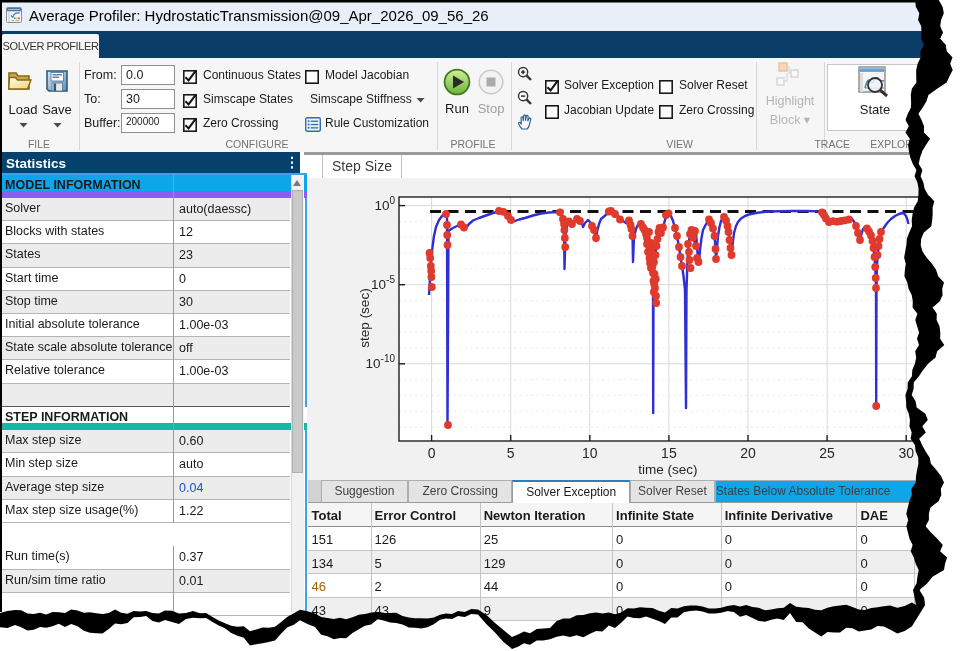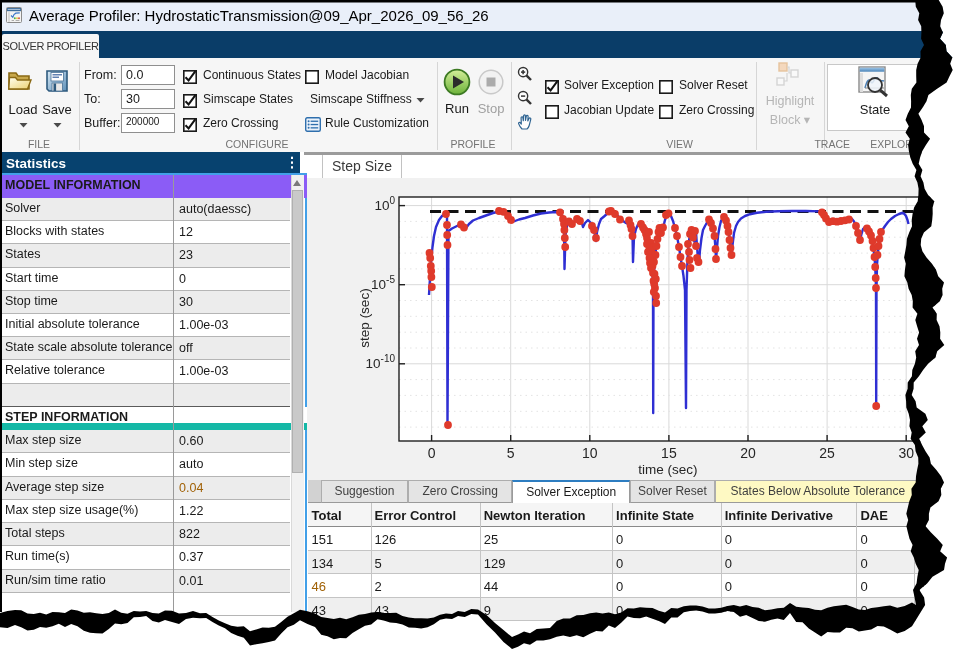--- a/index.html
+++ b/index.html
@@ -180,21 +180,21 @@
 <circle cx="17" cy="19" r="7" fill="#eef4fa" fill-opacity="0.85" stroke="#333" stroke-width="1.8"></circle>
 <line x1="22.2" y1="24.2" x2="29" y2="30" stroke="#333" stroke-width="3"></line>
 </svg>
 <div style="position:absolute;left:845px;top:102px;width:60px;text-align:center;font-size:13px;color:#1a1a1a">State</div>
 
 <div style="position:absolute;left:0;top:152px;width:300px;height:21px;background:#07426f"></div>
 <div style="position:absolute;left:6px;top:156px;font-size:13.5px;font-weight:bold;color:#ffffff">Statistics</div>
 <div style="position:absolute;left:285px;top:154px;font-size:14px;font-weight:bold;color:#ffffff">⋮</div>
 <div style="position:absolute;left:0;top:172.5px;width:307px;height:2.5px;background:#42a0e8"></div>
 <div style="position:absolute;left:304.5px;top:172.5px;width:2.5px;height:440px;background:#42a0e8"></div>
-<div style="position:absolute;left:0;top:174.6px;width:340px;height:23.23px;background:#8b5cf6;border-bottom:1px solid #8b5cf6;box-sizing:border-box">
+<div style="position:absolute;left:0;top:174.6px;width:340px;height:23.23px;background:#0ea5e9;border-bottom:7px solid #8b5cf6;box-sizing:border-box">
       <div style="position:absolute;left:5px;top:3px;font-size:12.5px;font-weight:bold;color:#1a1a1a;white-space:nowrap">MODEL INFORMATION</div>
       <div style="position:absolute;left:179px;top:4px;font-size:12.5px;color:#1a1a1a;white-space:nowrap"></div>
       <div style="position:absolute;left:173px;top:0;width:1px;height:23.23px;background:#9a9a9a"></div>
     </div>
 <div style="position:absolute;left:0;top:197.8px;width:290px;height:23.23px;background:#ececec;border-bottom:1px solid #b5b5b5;box-sizing:border-box">
       <div style="position:absolute;left:5px;top:3px;font-size:12.5px;font-weight:normal;color:#1a1a1a;white-space:nowrap">Solver</div>
       <div style="position:absolute;left:179px;top:4px;font-size:12.5px;color:#1a1a1a;white-space:nowrap">auto(daessc)</div>
       <div style="position:absolute;left:173px;top:0;width:1px;height:23.23px;background:#9a9a9a"></div>
     </div>
 <div style="position:absolute;left:0;top:221.1px;width:290px;height:23.23px;background:#ffffff;border-bottom:1px solid #b5b5b5;box-sizing:border-box">
@@ -247,31 +247,26 @@
       <div style="position:absolute;left:179px;top:4px;font-size:12.5px;color:#1a1a1a;white-space:nowrap">0.60</div>
       <div style="position:absolute;left:173px;top:0;width:1px;height:23.23px;background:#9a9a9a"></div>
     </div>
 <div style="position:absolute;left:0;top:453.4px;width:290px;height:23.23px;background:#ffffff;border-bottom:1px solid #b5b5b5;box-sizing:border-box">
       <div style="position:absolute;left:5px;top:3px;font-size:12.5px;font-weight:normal;color:#1a1a1a;white-space:nowrap">Min step size</div>
       <div style="position:absolute;left:179px;top:4px;font-size:12.5px;color:#1a1a1a;white-space:nowrap">auto</div>
       <div style="position:absolute;left:173px;top:0;width:1px;height:23.23px;background:#9a9a9a"></div>
     </div>
 <div style="position:absolute;left:0;top:476.6px;width:290px;height:23.23px;background:#ececec;border-bottom:1px solid #b5b5b5;box-sizing:border-box">
       <div style="position:absolute;left:5px;top:3px;font-size:12.5px;font-weight:normal;color:#1a1a1a;white-space:nowrap">Average step size</div>
-      <div style="position:absolute;left:179px;top:4px;font-size:12.5px;color:#a16207;white-space:nowrap">0.04</div>
+      <div style="position:absolute;left:179px;top:4px;font-size:12.5px;color:#1d4ed8;white-space:nowrap">0.04</div>
       <div style="position:absolute;left:173px;top:0;width:1px;height:23.23px;background:#9a9a9a"></div>
     </div>
 <div style="position:absolute;left:0;top:499.8px;width:290px;height:23.23px;background:#ffffff;border-bottom:1px solid #b5b5b5;box-sizing:border-box">
       <div style="position:absolute;left:5px;top:3px;font-size:12.5px;font-weight:normal;color:#1a1a1a;white-space:nowrap">Max step size usage(%)</div>
       <div style="position:absolute;left:179px;top:4px;font-size:12.5px;color:#1a1a1a;white-space:nowrap">1.22</div>
-      <div style="position:absolute;left:173px;top:0;width:1px;height:23.23px;background:#9a9a9a"></div>
-    </div>
-<div style="position:absolute;left:0;top:523.0px;width:290px;height:23.23px;background:#ececec;border-bottom:1px solid #b5b5b5;box-sizing:border-box">
-      <div style="position:absolute;left:5px;top:3px;font-size:12.5px;font-weight:normal;color:#1a1a1a;white-space:nowrap">Total steps</div>
-      <div style="position:absolute;left:179px;top:4px;font-size:12.5px;color:#1a1a1a;white-space:nowrap">822</div>
       <div style="position:absolute;left:173px;top:0;width:1px;height:23.23px;background:#9a9a9a"></div>
     </div>
 <div style="position:absolute;left:0;top:546.3px;width:290px;height:23.23px;background:#ffffff;border-bottom:1px solid #b5b5b5;box-sizing:border-box">
       <div style="position:absolute;left:5px;top:3px;font-size:12.5px;font-weight:normal;color:#1a1a1a;white-space:nowrap">Run time(s)</div>
       <div style="position:absolute;left:179px;top:4px;font-size:12.5px;color:#1a1a1a;white-space:nowrap">0.37</div>
       <div style="position:absolute;left:173px;top:0;width:1px;height:23.23px;background:#9a9a9a"></div>
     </div>
 <div style="position:absolute;left:0;top:569.5px;width:290px;height:23.23px;background:#ececec;border-bottom:1px solid #b5b5b5;box-sizing:border-box">
       <div style="position:absolute;left:5px;top:3px;font-size:12.5px;font-weight:normal;color:#1a1a1a;white-space:nowrap">Run/sim time ratio</div>
       <div style="position:absolute;left:179px;top:4px;font-size:12.5px;color:#1a1a1a;white-space:nowrap">0.01</div>
@@ -479,21 +474,21 @@
 <circle cx="560.5" cy="68.0" r="3.9" fill="#df3a2b"></circle>
 <circle cx="561.5" cy="61.0" r="3.9" fill="#df3a2b"></circle>
 <circle cx="563.0" cy="54.0" r="3.9" fill="#df3a2b"></circle>
 </svg>
 
 <div style="position:absolute;left:307.5px;top:480px;width:657.5px;height:23.4px;background:#d2d2d2;border-bottom:1px solid #9a9a9a;box-sizing:border-box"></div>
 <div style="position:absolute;left:321px;top:480px;width:86.9px;height:23.4px;background:#e4e4e4;border:1px solid #adadad;border-bottom:1px solid #9a9a9a;color:#3f3f3f;box-sizing:border-box;font-size:12px;text-align:center;line-height:21px;white-space:nowrap;overflow:hidden">Suggestion</div>
 <div style="position:absolute;left:407.9px;top:480px;width:104.5px;height:23.4px;background:#e4e4e4;border:1px solid #adadad;border-bottom:1px solid #9a9a9a;color:#3f3f3f;box-sizing:border-box;font-size:12px;text-align:center;line-height:21px;white-space:nowrap;overflow:hidden">Zero Crossing</div>
 <div style="position:absolute;left:512.4px;top:480px;width:117.6px;height:23.4px;background:#ffffff;border:1px solid #9a9a9a;border-top:2px solid #2d7dc1;border-bottom:none;color:#1a1a1a;box-sizing:border-box;font-size:12px;text-align:center;line-height:21px;white-space:nowrap;overflow:hidden">Solver Exception</div>
 <div style="position:absolute;left:630px;top:480px;width:84.8px;height:23.4px;background:#e4e4e4;border:1px solid #adadad;border-bottom:1px solid #9a9a9a;color:#3f3f3f;box-sizing:border-box;font-size:12px;text-align:center;line-height:21px;white-space:nowrap;overflow:hidden">Solver Reset</div>
-<div style="position:absolute;left:714.8px;top:480px;width:206.2px;height:23.4px;background:#fef9c3;border:1px solid #adadad;border-bottom:1px solid #9a9a9a;color:#3f3f3f;box-sizing:border-box;font-size:12px;text-align:center;line-height:21px;white-space:nowrap;overflow:hidden">States Below Absolute Tolerance</div>
+<div style="position:absolute;left:714.8px;top:480px;width:206.2px;height:23.4px;background:#0ea5e9;border:1px solid #adadad;border-bottom:1px solid #9a9a9a;color:#3f3f3f;box-sizing:border-box;font-size:12px;line-height:21px;white-space:nowrap;overflow:hidden">States Below Absolute Tolerance</div>
 <div style="position:absolute;left:307.5px;top:503.4px;width:657.5px;height:23.9px;background:#f5f5f5;border-bottom:1.5px solid #8a8a8a;box-sizing:border-box"></div>
 <div style="position:absolute;left:311.5px;top:508px;font-size:13px;font-weight:bold;color:#1a1a1a;white-space:nowrap">Total</div>
 <div style="position:absolute;left:374.5px;top:508px;font-size:13px;font-weight:bold;color:#1a1a1a;white-space:nowrap">Error Control</div>
 <div style="position:absolute;left:483.7px;top:508px;font-size:13px;font-weight:bold;color:#1a1a1a;white-space:nowrap">Newton Iteration</div>
 <div style="position:absolute;left:616.1px;top:508px;font-size:13px;font-weight:bold;color:#1a1a1a;white-space:nowrap">Infinite State</div>
 <div style="position:absolute;left:724.7px;top:508px;font-size:13px;font-weight:bold;color:#1a1a1a;white-space:nowrap">Infinite Derivative</div>
 <div style="position:absolute;left:860.4px;top:508px;font-size:13px;font-weight:bold;color:#1a1a1a;white-space:nowrap">DAE</div>
 <div style="position:absolute;left:918.1px;top:508px;font-size:13px;font-weight:bold;color:#1a1a1a;white-space:nowrap"></div>
 <div style="position:absolute;left:307.5px;top:527.3px;width:657.5px;height:23.5px;background:#ffffff;border-bottom:1px solid #c4c4c4;box-sizing:border-box"></div>
 <div style="position:absolute;left:311.5px;top:532.3px;font-size:13px;color:#1a1a1a;white-space:nowrap">151</div>

